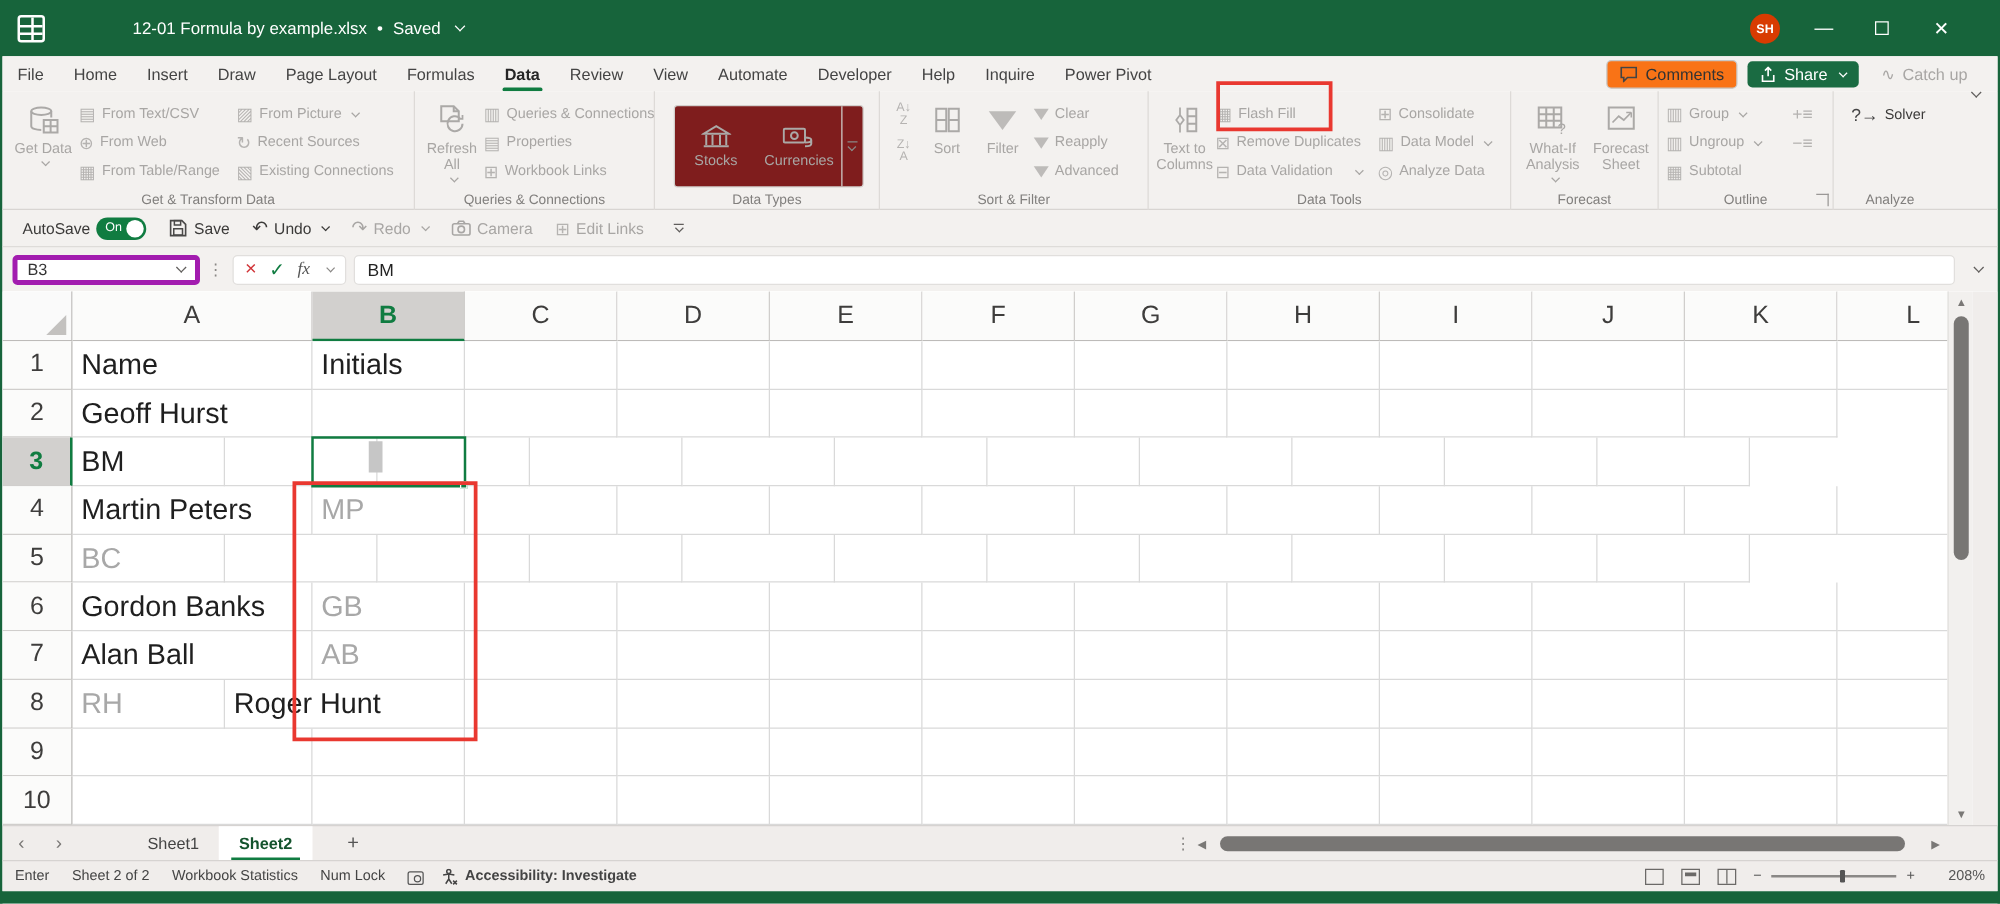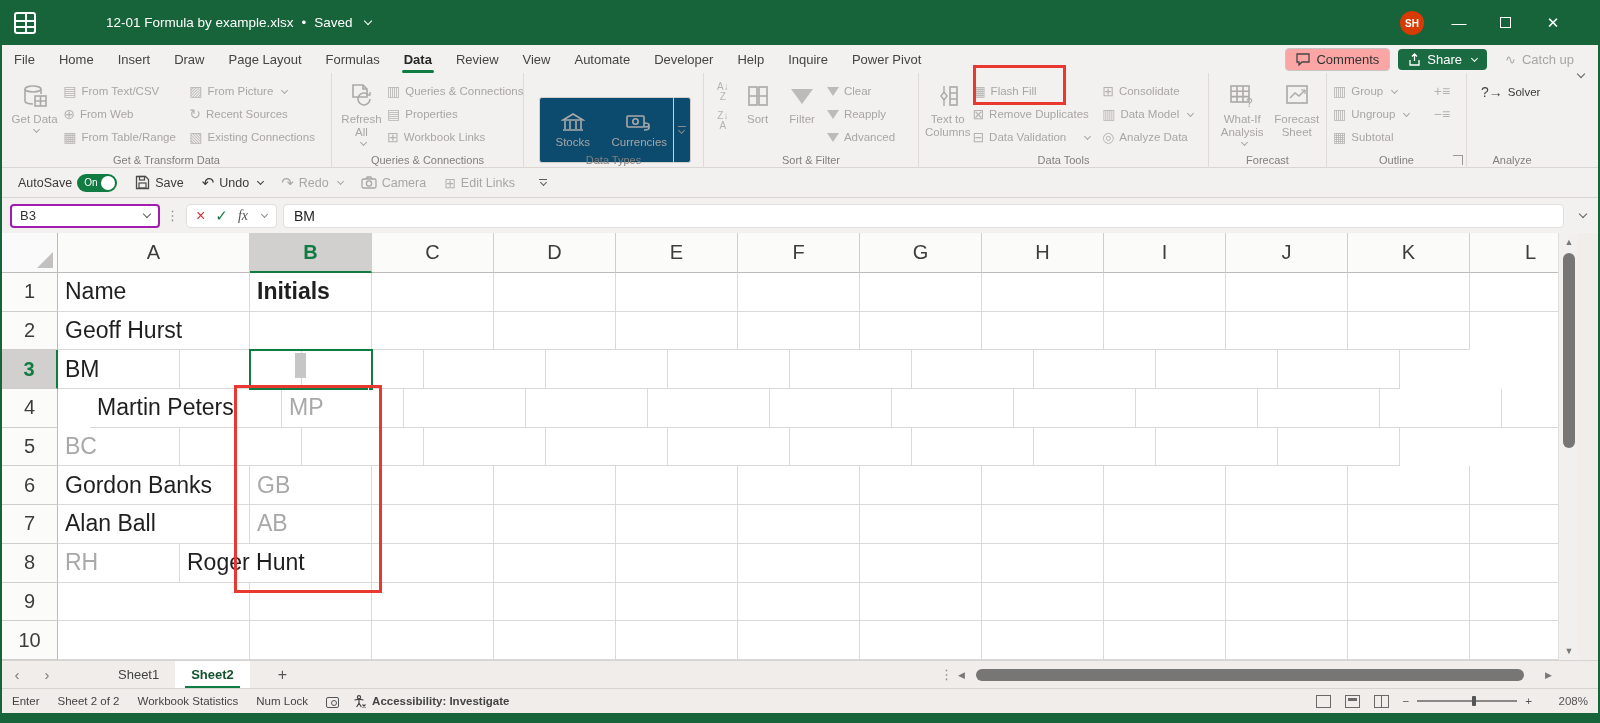--- a/index.html
+++ b/index.html
@@ -24,37 +24,37 @@
   .wbtn{position:absolute;top:0;width:46px;height:45px;display:flex;align-items:center;justify-content:center;color:#fff;font-size:15px;}
   .wbtn .maxbox{width:11px;height:11px;border:1.4px solid #fff;}
 
   
   .tabrow{position:absolute;left:0;top:45px;width:1596px;height:28px;background:var(--ribbon-bg);display:flex;align-items:center;}
   .rtab{padding:0 12px;font-size:13px;color:#444;height:28px;display:flex;align-items:center;position:relative;cursor:default;}
   .rtab.active{font-weight:bold;color:#262626;}
   .rtab.active::after{content:"";position:absolute;left:10px;right:10px;bottom:0;height:3px;background:var(--accent);border-radius:2px;}
   .tabrow-right{margin-left:auto;display:flex;align-items:center;gap:8px;padding-right:14px;}
   .pill{display:flex;align-items:center;gap:6px;font-size:13px;border-radius:4px;padding:3px 10px;}
-  .pill.comments{background:#fca5a5;border:1px solid #C8C6C4;color:#333;}
+  .pill.comments{background:#f97316;border:1px solid #C8C6C4;color:#333;}
   .pill.share{background:#1A6B42;color:#fff;}
   .pill.catchup{color:#A8A6A4;}
 
   
   .ribbon{position:absolute;left:0;top:73px;width:1596px;height:95px;background:var(--ribbon-bg);border-bottom:1px solid var(--line);display:flex;}
   .rgroup{position:relative;height:95px;border-right:1px solid #DDDAD7;display:flex;align-items:flex-start;padding:6px 4px 18px 6px;gap:2px;}
   .glabel{position:absolute;bottom:2px;left:0;right:0;text-align:center;font-size:11px;color:#817F7D;white-space:nowrap;}
   .lbtn{display:flex;flex-direction:column;align-items:center;width:58px;padding-top:2px;gap:2px;font-size:11.5px;line-height:1.15;text-align:center;color:var(--dis);}
   .lbtn .licon{height:30px;display:flex;align-items:center;justify-content:center;}
   .scol{display:flex;flex-direction:column;justify-content:flex-start;gap:5px;padding-top:3px;}
   .sbtn{display:flex;align-items:center;gap:5px;font-size:11.5px;color:var(--dis);white-space:nowrap;height:18px;}
   .sbtn .gi,.lbtn .gi{font-size:14px;color:#B5B3B1;line-height:1;}
   .en{color:var(--txt)!important;}
   .en .gi{color:#6B6967;}
   .chv.s{width:5px;height:5px;border-width:1.3px;top:-1px;}
-  .gallery{width:152px;height:66px;background:#0c4a6e;border:1px solid #D2CFCC;border-radius:3px;display:flex;margin-top:18px;}
+  .gallery{width:152px;height:66px;background:#7f1d1d;border:1px solid #D2CFCC;border-radius:3px;display:flex;margin-top:5px;}
   .gal-item{flex:1;display:flex;flex-direction:column;align-items:center;justify-content:center;gap:3px;font-size:11.5px;color:var(--dis);}
   .gal-strip{width:17px;border-left:1px solid #D2CFCC;display:flex;align-items:center;justify-content:center;flex-direction:column;gap:2px;color:#8a8886;}
   .gal-strip .bar{width:8px;height:1.5px;background:#8a8886;}
   .sorticon{font-size:10px;line-height:1;color:#B5B3B1;display:flex;flex-direction:column;align-items:center;}
   .funnel{width:0;height:0;border-left:6px solid transparent;border-right:6px solid transparent;border-top:9px solid #BDBBB9;display:inline-block;}
   .funnel.big{border-left-width:11px;border-right-width:11px;border-top-width:15px;}
   .dlaunch{position:absolute;right:3px;bottom:3px;width:10px;height:10px;border-left:1.4px solid #9a9896;border-bottom:1.4px solid #9a9896;transform:rotate(180deg);}
   .collapse-chev{position:absolute;right:14px;bottom:8px;color:#605E5C;}
   svg.ric{stroke:#ABA9A7;fill:none;stroke-width:1.6;}
 
@@ -63,21 +63,21 @@
   .toggle{width:40px;height:18px;border-radius:9px;background:var(--accent);color:#fff;font-size:10px;display:flex;align-items:center;padding-left:7px;position:relative;}
   .toggle .knob{position:absolute;right:2px;top:2px;width:14px;height:14px;border-radius:50%;background:#fff;}
   .qitem{display:flex;align-items:center;gap:5px;}
   .qitem.dis{color:var(--dis);}
   .uglyph{font-size:15px;line-height:1;}
   .qat-more{display:flex;flex-direction:column;align-items:center;gap:1px;color:#605E5C;margin-left:6px;}
   .qat-more .bar{width:8px;height:1.4px;background:#605E5C;}
 
   
   .fbar{position:absolute;left:0;top:198px;width:1596px;height:35px;background:var(--ribbon-bg);display:flex;align-items:center;padding-left:8px;gap:6px;}
-  .namebox{width:150px;height:24px;background:#fff;border:2px solid #a21caf;border-radius:4px;display:flex;align-items:center;padding:0 8px;font-size:13px;color:#333;}
+  .namebox{width:150px;height:24px;background:#fff;border:4px solid #a21caf;border-radius:4px;display:flex;align-items:center;padding:0 8px;font-size:13px;color:#333;}
   .namebox .chv{margin-left:auto;color:#605E5C;}
   .vdots{color:#8A8886;font-size:13px;letter-spacing:1px;}
   .fx-btns{display:flex;align-items:center;gap:10px;background:#fff;border:1px solid #E1DFDD;border-radius:4px;height:24px;padding:0 9px;font-size:14px;}
   .fcancel{color:#D13438;font-size:16px;}
   .fenter{color:#107C41;font-size:15px;}
   .fx{font-style:italic;font-family:"Liberation Serif",serif;color:#555;}
   .finput{flex:1;height:24px;background:#fff;border:1px solid #E1DFDD;border-radius:4px;display:flex;align-items:center;padding:0 10px;font-size:14px;color:#222;margin-right:6px;}
   .fbar-chev{color:#605E5C;margin-right:12px;}
 
   
@@ -534,21 +534,21 @@
         <div class="rh" style="height: 38.7px;">5</div>
         <div class="rh" style="height: 38.7px;">6</div>
         <div class="rh" style="height: 38.7px;">7</div>
         <div class="rh" style="height: 38.7px;">8</div>
         <div class="rh" style="height: 38.7px;">9</div>
         <div class="rh" style="height: 38.7px;">10</div>
       </div>
     <div class="cellsarea" id="cellsArea">
         <div class="grow" style="height: 38.7px;">
           <div class="cell" style="width: 192px;">Name</div>
-          <div class="cell" style="width: 122px; font-weight: bold;">Initials</div>
+          <div class="cell" style="width: 122px;">Initials</div>
           <div class="cell" style="width: 122px;"></div>
           <div class="cell" style="width: 122px;"></div>
           <div class="cell" style="width: 122px;"></div>
           <div class="cell" style="width: 122px;"></div>
           <div class="cell" style="width: 122px;"></div>
           <div class="cell" style="width: 122px;"></div>
           <div class="cell" style="width: 122px;"></div>
           <div class="cell" style="width: 122px;"></div>
           <div class="cell" style="width: 122px;"></div>
           <div class="cell" style="width: 122px;"></div>
@@ -573,21 +573,21 @@
           <div class="cell" style="width: 122px;"></div>
           <div class="cell" style="width: 122px;"></div>
           <div class="cell" style="width: 122px;"></div>
           <div class="cell" style="width: 122px;"></div>
           <div class="cell" style="width: 122px;"></div>
           <div class="cell" style="width: 122px;"></div>
           <div class="cell" style="width: 122px;"></div>
           <div class="cell" style="width: 122px;"></div>
         </div>
         <div class="grow" style="height: 38.7px;">
-          <div class="cell" style="width: 192px; margin-left: 32px;">Martin Peters</div>
+          <div class="cell" style="width: 192px;">Martin Peters</div>
           <div class="cell preview" style="width: 122px;">MP</div>
           <div class="cell" style="width: 122px;"></div>
           <div class="cell" style="width: 122px;"></div>
           <div class="cell" style="width: 122px;"></div>
           <div class="cell" style="width: 122px;"></div>
           <div class="cell" style="width: 122px;"></div>
           <div class="cell" style="width: 122px;"></div>
           <div class="cell" style="width: 122px;"></div>
           <div class="cell" style="width: 122px;"></div>
           <div class="cell" style="width: 122px;"></div>

